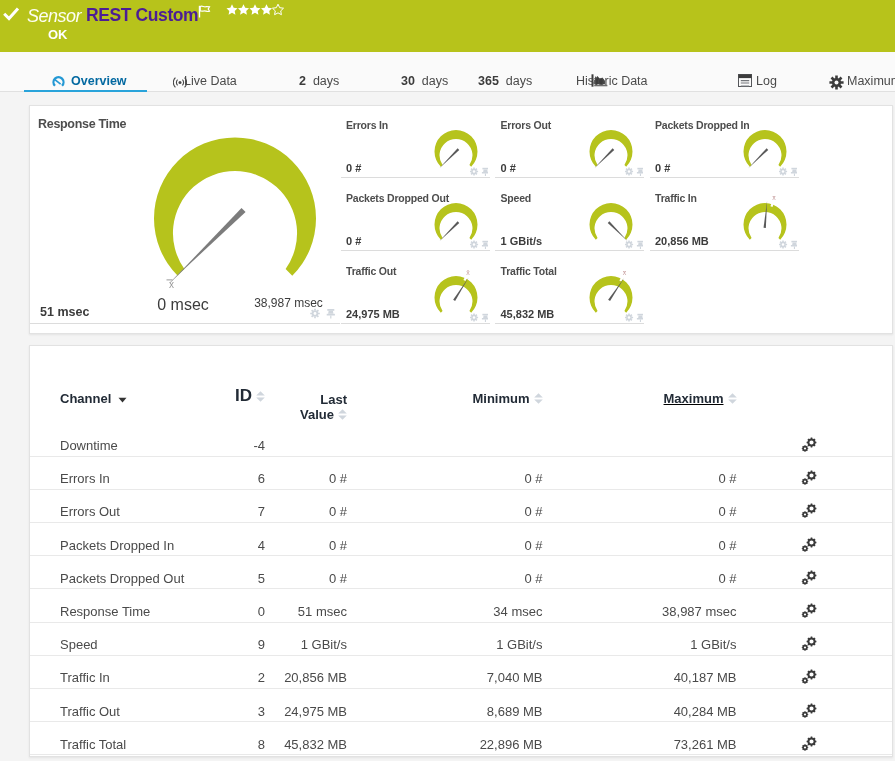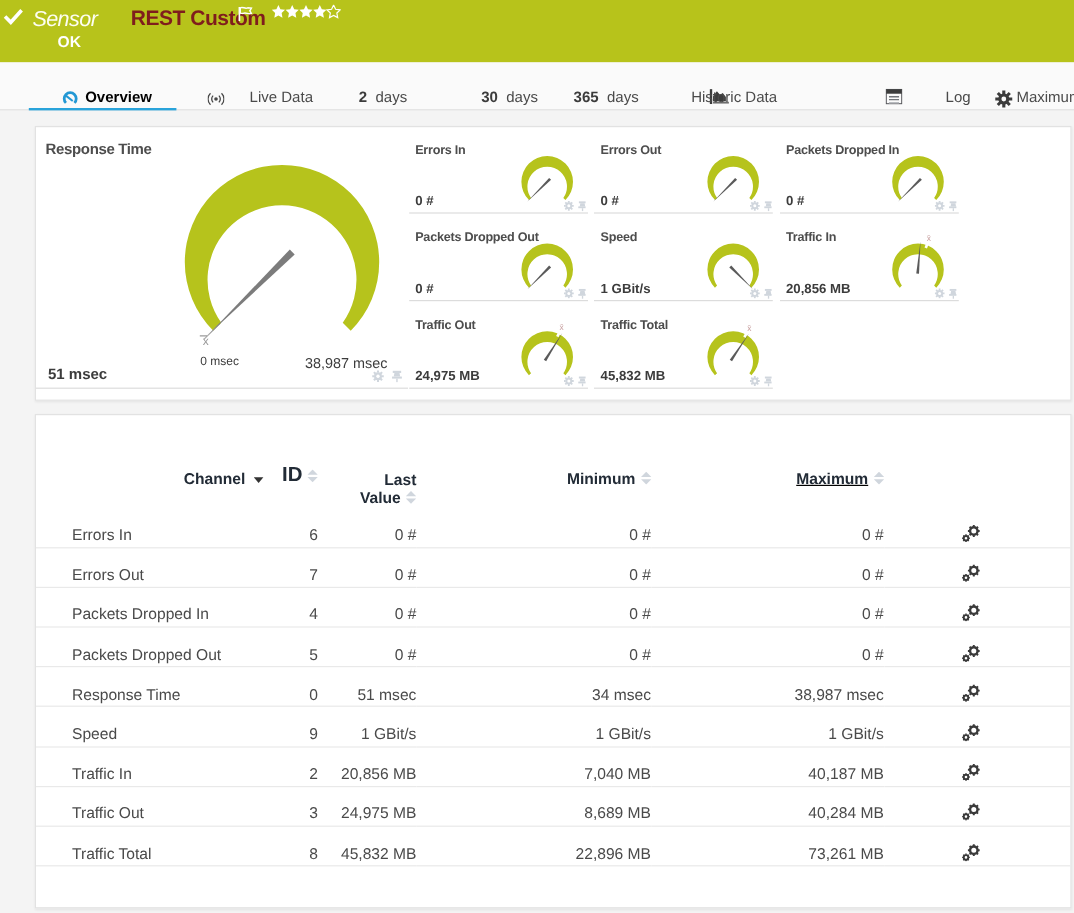--- a/index.html
+++ b/index.html
@@ -21,21 +21,21 @@
 .num { text-align:right; }
 </style>
 </head>
 <body>
 
 <div class="abs hdr"></div>
 <svg class="abs" style="left:1.5px;top:6px" width="18" height="16" viewBox="0 0 18 16">
  <polyline points="2.2,7.8 7,12.6 16,2.6" fill="none" stroke="#fff" stroke-width="3"></polyline>
 </svg>
 <div class="abs" style="left:27px;top:5.8px;font-size:18px;font-style:italic;color:#fdfef2;letter-spacing:-0.5px;">Sensor</div>
-<div class="abs" style="left:86px;top:5.3px;font-size:17.5px;font-weight:bold;color:#7f1d1d;letter-spacing:-0.4px;margin-left:23px;">REST Custom</div>
+<div class="abs" style="left:86px;top:5.3px;font-size:17.5px;font-weight:bold;color:#4c1d95;letter-spacing:-0.4px;">REST Custom</div>
 <svg class="abs" style="left:198px;top:4.5px" width="14" height="13" viewBox="0 0 14 13">
  <path d="M1.5,0.8 L1.5,12.5" stroke="#fff" stroke-width="1.4" fill="none"></path>
  <path d="M2.2,1.5 C4.5,0.2 6,2.8 8.5,1.5 L11.5,1.8 L10.2,4 L11.5,6.2 C9,7.4 7,4.9 4.6,6.2 L2.2,6 Z" fill="none" stroke="#fff" stroke-width="1.2"></path>
 </svg>
 <svg class="abs" style="left:225.5px;top:3.5px" width="58" height="12" viewBox="0 0 58 12">
  <g fill="#fff">
   <path transform="translate(6,6)" d="M0.00,-5.80 L-1.68,-2.31 L-5.52,-1.79 L-2.71,0.88 L-3.41,4.69 L-0.00,2.85 L3.41,4.69 L2.71,0.88 L5.52,-1.79 L1.68,-2.31 Z"></path>
   <path transform="translate(17.5,6)" d="M0.00,-5.80 L-1.68,-2.31 L-5.52,-1.79 L-2.71,0.88 L-3.41,4.69 L-0.00,2.85 L3.41,4.69 L2.71,0.88 L5.52,-1.79 L1.68,-2.31 Z"></path>
   <path transform="translate(29,6)" d="M0.00,-5.80 L-1.68,-2.31 L-5.52,-1.79 L-2.71,0.88 L-3.41,4.69 L-0.00,2.85 L3.41,4.69 L2.71,0.88 L5.52,-1.79 L1.68,-2.31 Z"></path>
   <path transform="translate(40.5,6)" d="M0.00,-5.80 L-1.68,-2.31 L-5.52,-1.79 L-2.71,0.88 L-3.41,4.69 L-0.00,2.85 L3.41,4.69 L2.71,0.88 L5.52,-1.79 L1.68,-2.31 Z"></path>
@@ -43,43 +43,43 @@
  <path transform="translate(52,6)" d="M0.00,-5.80 L-1.68,-2.31 L-5.52,-1.79 L-2.71,0.88 L-3.41,4.69 L-0.00,2.85 L3.41,4.69 L2.71,0.88 L5.52,-1.79 L1.68,-2.31 Z" fill="none" stroke="#fff" stroke-width="1"></path>
 </svg>
 <div class="abs" style="left:48px;top:27px;font-size:13px;font-weight:bold;color:#fff;">OK</div>
 
 <div class="abs tabbar"></div>
 <div class="abs" style="left:24px;top:89.5px;width:123px;height:2.6px;background:#29a3da;"></div>
 <svg class="abs" style="left:51px;top:75px" width="15" height="14" viewBox="0 0 15 14">
  <path d="M 3.96,10.74 A 5 5 0 1 1 11.04,10.74" fill="none" stroke="#2398d4" stroke-width="2.3"></path>
  <path d="M3.9,4.7 L9.6,9.2" stroke="#2398d4" stroke-width="1.7"></path>
 </svg>
-<div class="tab" style="left:71px;font-weight:bold;color:#000000;">Overview</div>
+<div class="tab" style="left:71px;font-weight:bold;color:#0369a1;">Overview</div>
 <svg class="abs" style="left:172.5px;top:76.5px" width="14" height="11" viewBox="0 0 14 11">
  <circle cx="7" cy="5.5" r="1.5" fill="#474747"></circle>
  <path d="M4.6,2.7 A3.9,3.9 0 0 0 4.6,8.3 M9.4,2.7 A3.9,3.9 0 0 1 9.4,8.3" fill="none" stroke="#474747" stroke-width="1.1"></path>
  <path d="M2.4,0.7 A6.6,6.6 0 0 0 2.4,10.3 M11.6,0.7 A6.6,6.6 0 0 1 11.6,10.3" fill="none" stroke="#474747" stroke-width="1.1"></path>
 </svg>
-<div class="tab" style="left:208px;">Live&nbsp;Data</div>
+<div class="tab" style="left:184px;">Live&nbsp;Data</div>
 <div class="tab" style="left:299px;"><b>2</b>&nbsp;&nbsp;days</div>
 <div class="tab" style="left:401px;"><b>30</b>&nbsp;&nbsp;days</div>
 <div class="tab" style="left:478px;"><b>365</b>&nbsp;&nbsp;days</div>
 <svg class="abs" style="left:590.5px;top:73.5px" width="17" height="13" viewBox="0 0 17 13">
  <rect x="0.5" y="0.3" width="2" height="12.4" fill="#3c3c3c"></rect>
  <path d="M3.2,10.3 L3.2,6.2 L6.4,2 L9,4.9 L11.3,3.5 L13.9,6.8 L13.9,10.3 Z" fill="#3c3c3c"></path>
  <rect x="3.2" y="10.8" width="13.2" height="1.5" fill="#6e6e6e"></rect>
 </svg>
 <div class="tab" style="left:576px;">Historic&nbsp;Data</div>
 <svg class="abs" style="left:737.5px;top:73.5px" width="14" height="13" viewBox="0 0 14 13">
  <rect x="0.5" y="0.5" width="13" height="12" fill="none" stroke="#55565a" stroke-width="1"></rect>
  <rect x="0.5" y="0.5" width="13" height="3.6" fill="#3c3c3c"></rect>
  <path d="M2.8,6.6 H11.2 M2.8,9 H11.2" stroke="#72757a" stroke-width="1.2"></path>
  <path d="M2.8,11.6 H11.2" stroke="#b9bcc0" stroke-width="1.2"></path>
 </svg>
-<div class="tab" style="left:788px;">Log</div>
+<div class="tab" style="left:756px;">Log</div>
 <svg class="abs" style="left:829px;top:75px" width="15" height="15" viewBox="0 0 15 15">
  <g fill="#3c3c3c">
  <circle cx="7.5" cy="7.5" r="4.6"></circle>
  <g stroke="#3c3c3c" stroke-width="2.6">
   <path d="M7.5,0.4 V14.6 M0.4,7.5 H14.6 M2.5,2.5 L12.5,12.5 M12.5,2.5 L2.5,12.5"></path>
  </g>
  </g>
  <circle cx="7.5" cy="7.5" r="2" fill="#fafafa"></circle>
 </svg>
 <div class="tab" style="left:847px;">Maximum</div>
@@ -87,21 +87,21 @@
 <div class="panel" style="top:105px;height:229px;"></div>
 <div class="abs ct" style="left:38px;top:117px;font-size:12.5px;letter-spacing:-0.3px;">Response Time</div>
 
 <svg class="abs" style="left:135px;top:113px" width="200" height="200" viewBox="-100 -105.4 200 200">
  <path d="M -57.28,57.28 A 81.0 81.0 0 1 1 57.28,57.28 L 50.62,50.62 A 62.05 62.05 0 1 0 -50.62,50.62 Z" fill="#b6c31c"></path>
  <line x1="-51.8" y1="51.3" x2="-65.1" y2="64.4" stroke="#a9a9a9" stroke-width="1"></line>
  <polygon points="6.51,-10.49 10.58,-6.36 -61.16,60.31" fill="#7c7c7c"></polygon>
  <text x="-66" y="69.5" font-size="10" fill="#9a9a9a" font-family="Liberation Sans">x</text>
  <line x1="-68.5" y1="61.5" x2="-62.5" y2="61.5" stroke="#9a9a9a" stroke-width="1"></line>
 </svg>
-<div class="abs" style="left:143px;top:296px;width:80px;text-align:center;font-size:10px;color:#3c3c3c;">0 msec</div>
+<div class="abs" style="left:143px;top:296px;width:80px;text-align:center;font-size:16px;color:#3c3c3c;">0 msec</div>
 <div class="abs" style="left:248px;top:296px;width:81px;text-align:center;font-size:12px;color:#3c3c3c;">38,987 msec</div>
 <div class="abs val" style="left:40px;top:305px;font-size:12.5px;">51 msec</div>
 <div class="cellline" style="left:30px;top:323px;width:310px;"></div>
 
 <svg class="abs" style="left:310px;top:308px" width="26" height="11" viewBox="0 0 26 11">
  <circle cx="5" cy="5.5" r="3.3" fill="#d0d6dd"></circle>
     <line x1="8.00" y1="5.50" x2="9.80" y2="5.50" stroke="#d0d6dd" stroke-width="1.7"></line>
     <line x1="7.12" y1="7.62" x2="8.39" y2="8.89" stroke="#d0d6dd" stroke-width="1.7"></line>
     <line x1="5.00" y1="8.50" x2="5.00" y2="10.30" stroke="#d0d6dd" stroke-width="1.7"></line>
     <line x1="2.88" y1="7.62" x2="1.61" y2="8.89" stroke="#d0d6dd" stroke-width="1.7"></line>
@@ -336,21 +336,21 @@
 <colgroup>
         <col style="width:190px">
         <col style="width:45px">
         <col style="width:82px">
         <col style="width:195.5px">
         <col style="width:194px">
         <col>
       </colgroup>
 <tbody>
         <tr style="height:78px;">
- <th style="padding-left:30px;text-align:right;vertical-align:bottom;">
+ <th style="padding-left:30px;text-align:left;vertical-align:bottom;">
             <div style="padding-bottom:17px;font-weight:bold;color:#222b36;font-size:13px;">Channel <svg width="9" height="6" viewBox="0 0 9 6" style="margin-left:3px">
                 <path d="M0.5,0.8 H8.5 L4.5,5.4 Z" fill="#333"></path>
               </svg></div>
           </th>
  <th class="num" style="vertical-align:bottom;">
             <div style="padding-bottom:17px;font-weight:bold;color:#222b36;font-size:17px;">ID<svg width="9" height="11" viewBox="0 0 9 11" style="vertical-align:-1px;margin-left:4px">
                 <path d="M4.5,0.2 L8.8,4.6 H0.2 Z" fill="#d0d6dd"></path>
                 <path d="M4.5,10.8 L8.8,6.4 H0.2 Z" fill="#d0d6dd"></path>
               </svg></div>
           </th>
@@ -368,20 +368,41 @@
           </th>
  <th class="num" style="vertical-align:bottom;text-decoration:underline;">
             <div style="padding-bottom:17px;font-weight:bold;color:#222b36;font-size:13px;">Maximum<svg width="9" height="11" viewBox="0 0 9 11" style="vertical-align:-1px;margin-left:4px">
                 <path d="M4.5,0.2 L8.8,4.6 H0.2 Z" fill="#d0d6dd"></path>
                 <path d="M4.5,10.8 L8.8,6.4 H0.2 Z" fill="#d0d6dd"></path>
               </svg></div>
           </th>
  <th></th>
 </tr>
 <tr class="r">
+          <td style="padding-left:30px;">Downtime</td>
+          <td class="num">-4</td>
+          <td class="num"></td>
+          <td class="num"></td>
+          <td class="num"></td>
+          <td style="padding-left:64px;padding-top:10px;">
+            <svg width="17" height="15" viewBox="0 0 17 15" style="display:block">
+              <g fill="none" stroke="#3a3a3a">
+                <circle cx="10.5" cy="5.5" r="3.1" stroke-width="2"></circle>
+                <g stroke-width="1.6">
+                  <path d="M10.5,0.6 V2 M10.5,9 V10.4 M5.6,5.5 H7 M14,5.5 H15.4 M7,2 L8,3 M13,8 L14,9 M14,2 L13,3 M8,8 L7,9"></path>
+                </g>
+                <circle cx="4" cy="11.5" r="1.9" stroke-width="1.6"></circle>
+                <g stroke-width="1.2">
+                  <path d="M4,8.3 V9.3 M4,13.7 V14.7 M0.8,11.5 H1.8 M6.2,11.5 H7.2 M1.7,9.2 L2.5,10 M5.5,13 L6.3,13.8 M6.3,9.2 L5.5,10 M2.5,13 L1.7,13.8"></path>
+                </g>
+              </g>
+            </svg>
+          </td>
+        </tr>
+<tr class="r">
           <td style="padding-left:30px;">Errors In</td>
           <td class="num">6</td>
           <td class="num">0 #</td>
           <td class="num">0 #</td>
           <td class="num">0 #</td>
           <td style="padding-left:64px;padding-top:10px;">
             <svg width="17" height="15" viewBox="0 0 17 15" style="display:block">
               <g fill="none" stroke="#3a3a3a">
                 <circle cx="10.5" cy="5.5" r="3.1" stroke-width="2"></circle>
                 <g stroke-width="1.6">

